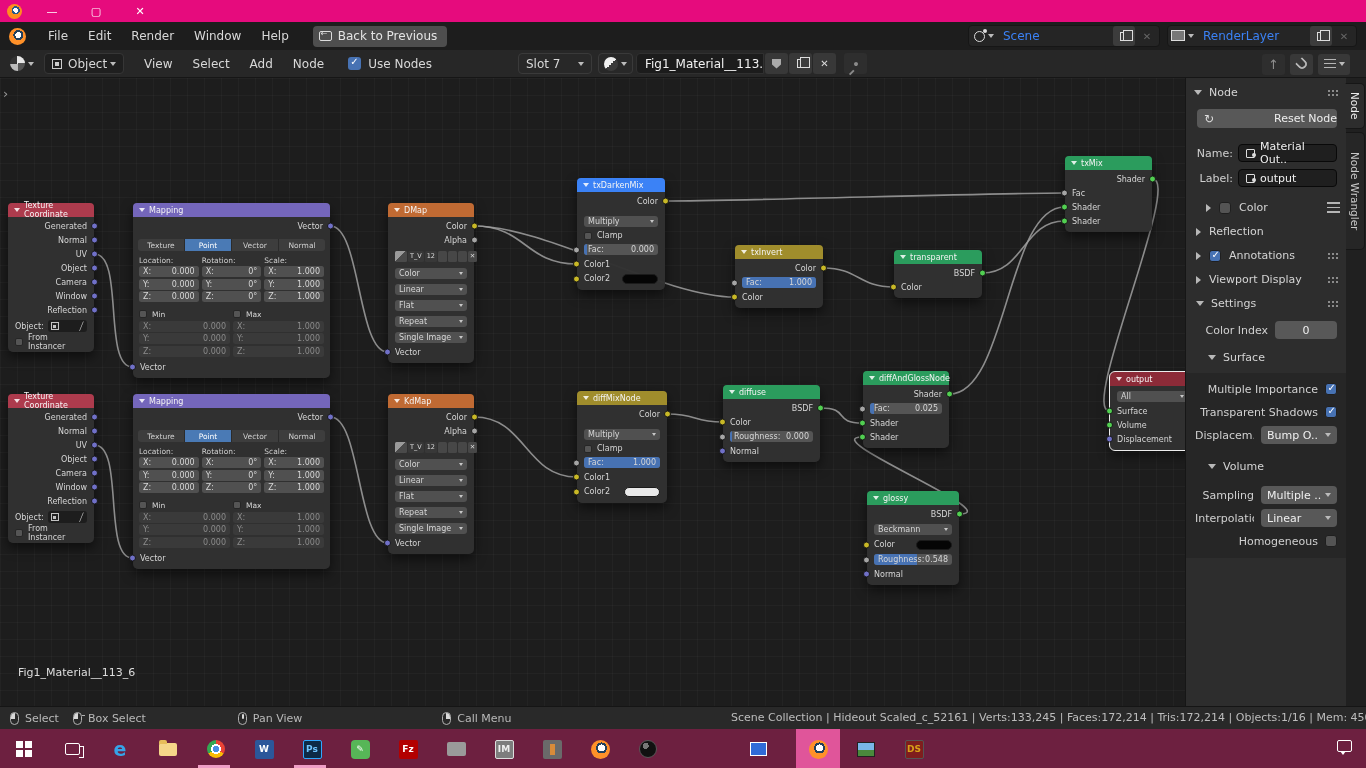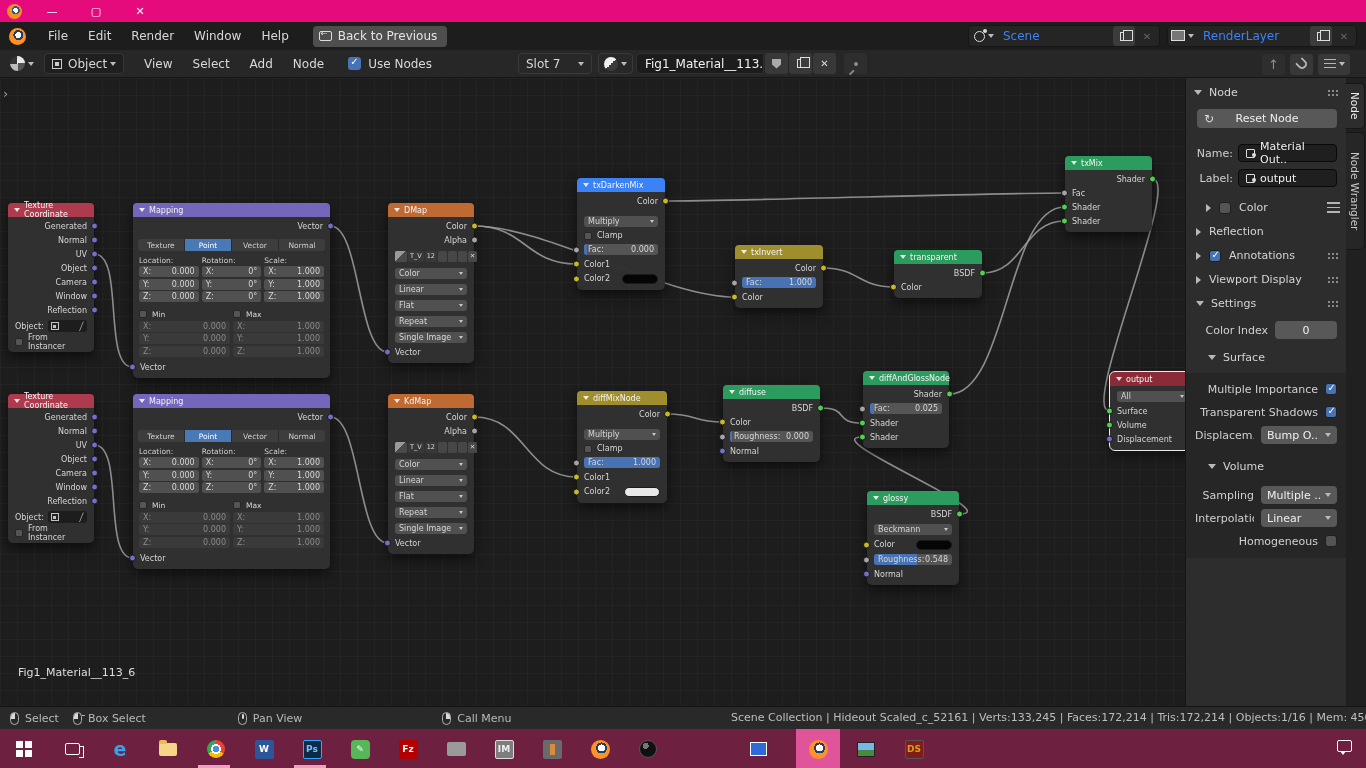--- a/index.html
+++ b/index.html
@@ -147,21 +147,21 @@
   .sb-phead { display:flex; align-items:center; height:17px; margin:6px 6px 0 8px; }
   .tri { width:0; height:0; flex:none; }
   .tri.down { border-left:4px solid transparent; border-right:4px solid transparent;
     border-top:5px solid #b8b8b8; margin-right:7px; }
   .tri.right { border-top:4px solid transparent; border-bottom:4px solid transparent;
     border-left:5px solid #b8b8b8; margin-right:8px; }
   .dots { margin-left:auto; width:13px; height:8px;
     background:radial-gradient(circle, #8b8b8b 1px, transparent 1.2px);
     background-size:4px 4px; }
   .sb-btn { height:19px; background:#585858; border-radius:4px; margin:8px 9px 0 11px;
-    display:flex; align-items:center; justify-content:center; position:relative; color:#eee; }
+    display:flex; align-items:center; justify-content:flex-end; position:relative; color:#eee; }
   .icon-refresh { position:absolute; left:7px; color:#ddd; font-size:12px; }
   .icon-refresh::before{ content:"↻"; }
   .sb-row { display:flex; align-items:center; height:18px; margin:7px 9px 0 9px; }
   .sb-lbl { flex:none; text-align:right; color:#cfcfcf; }
   .sb-field { flex:1; height:18px; background:#1f1f1f; border:1px solid #090909; border-radius:4px;
     display:flex; align-items:center; padding:0 7px; margin-left:5px; color:#f0f0f0; }
   .node-ico { width:9px; height:9px; border:1px solid #ddd; border-radius:1px; position:relative;
     margin-right:5px; flex:none; }
   .node-ico::after{ content:""; position:absolute; right:-2px; top:3px; width:4px; height:4px;
     border-radius:50%; background:#ddd; }

